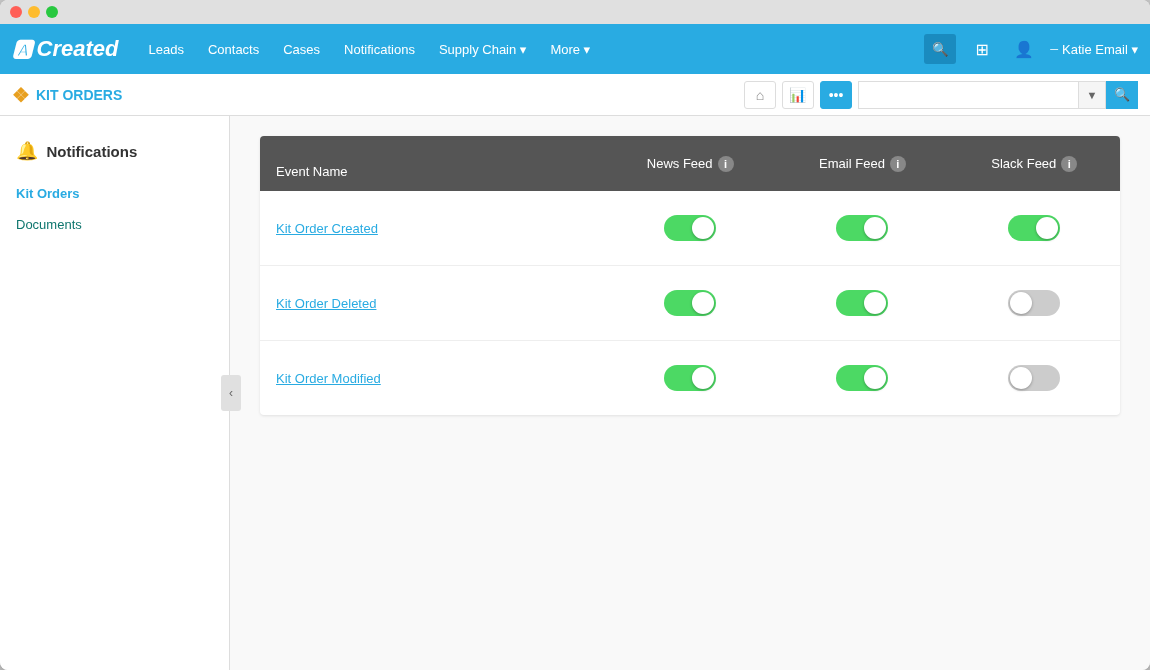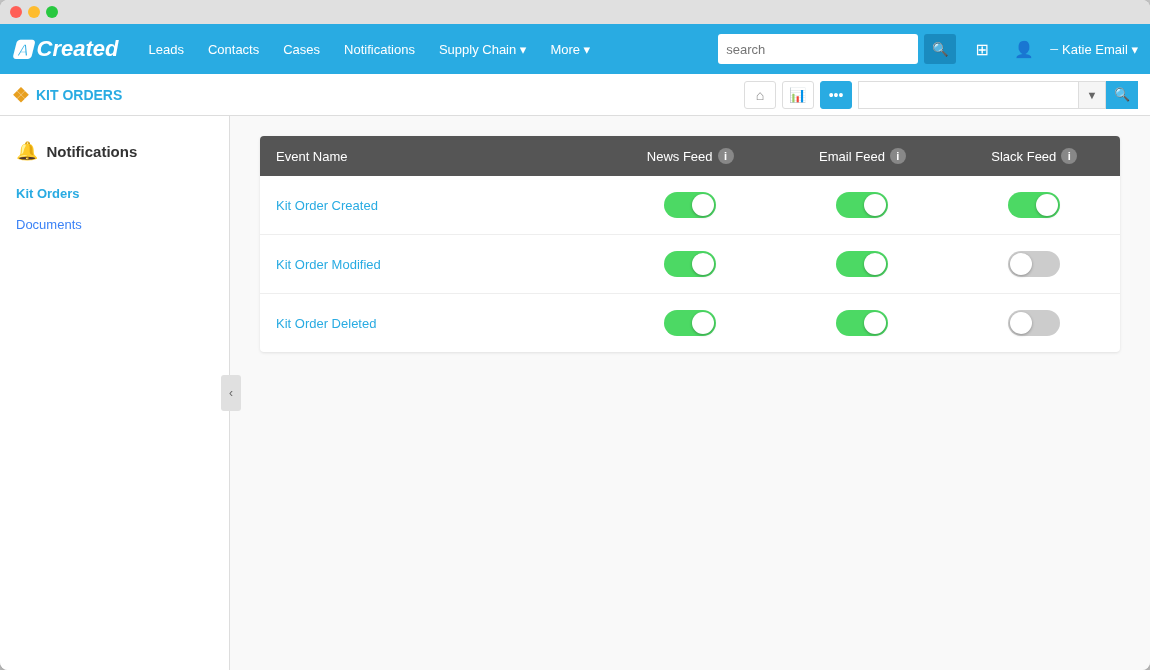--- a/index.html
+++ b/index.html
@@ -216,21 +216,21 @@
       font-size: 15px;
       font-weight: bold;
       color: #333;
       margin-bottom: 8px;
     }
     .bell-icon { color: #29abe2; font-size: 18px; }
     .sidebar-item {
       padding: 8px 16px;
       font-size: 13px;
       cursor: pointer;
-      color: #3b82f6;
+      color: #0f766e;
     }
     .sidebar-item.active {
       color: #29abe2;
       font-weight: bold;
     }
     .sidebar-collapse {
       position: absolute;
       right: -12px;
       top: 50%;
       transform: translateY(-50%);
@@ -284,43 +284,44 @@
     .notifications-table thead th.center {
       text-align: center;
       margin-top: 32px;
     }
     .th-content {
       display: flex;
       align-items: center;
       justify-content: center;
       gap: 5px;
     }
-    .th-content.left { justify-content: flex-start; }
+    .th-content.left { justify-content: flex-start; margin-top: 16px; }
     .info-icon {
       width: 16px;
       height: 16px;
       border-radius: 50%;
       background: #888;
       color: white;
       display: inline-flex;
       align-items: center;
       justify-content: center;
       font-size: 11px;
       font-weight: bold;
     }
     .notifications-table tbody tr {
       border-bottom: 1px solid #eee;
     }
     .notifications-table tbody tr:last-child {
       border-bottom: none;
     }
     .notifications-table tbody td {
-      padding: 16px 16px;
+      padding: 24px 16px;
       font-size: 13px;
       color: #29abe2;
+      text-decoration: underline;
     }
     .notifications-table tbody td.center {
       text-align: center;
     }
     .toggle-cell {
       display: flex;
       justify-content: center;
       align-items: center;
     }
 
@@ -372,21 +373,20 @@
     </div>
     <div class="nav-links">
       <div class="nav-link">Leads</div>
       <div class="nav-link">Contacts</div>
       <div class="nav-link">Cases</div>
       <div class="nav-link">Notifications</div>
       <div class="nav-link nav-link-with-arrow">Supply Chain ▾</div>
       <div class="nav-link nav-link-with-arrow">More ▾</div>
     </div>
     <div class="search-area">
-      <input type="text" class="search-box" placeholder="search" style="">
       <button class="search-btn">
         <span>🔍</span>
       </button>
     </div>
     <div class="nav-icons">
       <div class="nav-icon-btn">⊞</div>
       <div class="nav-icon-btn">👤</div>
       <div class="user-menu">
         <span style="font-size:11px;">─</span>
         <span>Katie Email ▾</span>
@@ -483,49 +483,49 @@
               <div class="toggle-cell">
                 <label class="toggle">
 
                   <div class="toggle-slider on"></div>
                 </label>
               </div>
             </td>
           </tr>
 
           <tr>
+            <td>Kit Order Deleted</td>
+            <td class="center">
+              <div class="toggle-cell">
+                <label class="toggle">
+
+                  <div class="toggle-slider on"></div>
+                </label>
+              </div>
+            </td>
+            <td class="center">
+              <div class="toggle-cell">
+                <label class="toggle">
+
+                  <div class="toggle-slider on"></div>
+                </label>
+              </div>
+            </td>
+            <td class="center">
+              <div class="toggle-cell">
+                <label class="toggle">
+
+                  <div class="toggle-slider off"></div>
+                </label>
+              </div>
+            </td>
+          </tr>
+
+          <tr>
             <td>Kit Order Modified</td>
-            <td class="center">
-              <div class="toggle-cell">
-                <label class="toggle">
-
-                  <div class="toggle-slider on"></div>
-                </label>
-              </div>
-            </td>
-            <td class="center">
-              <div class="toggle-cell">
-                <label class="toggle">
-
-                  <div class="toggle-slider on"></div>
-                </label>
-              </div>
-            </td>
-            <td class="center">
-              <div class="toggle-cell">
-                <label class="toggle">
-
-                  <div class="toggle-slider off"></div>
-                </label>
-              </div>
-            </td>
-          </tr>
-
-          <tr>
-            <td>Kit Order Deleted</td>
             <td class="center">
               <div class="toggle-cell">
                 <label class="toggle">
 
                   <div class="toggle-slider on"></div>
                 </label>
               </div>
             </td>
             <td class="center">
               <div class="toggle-cell">

